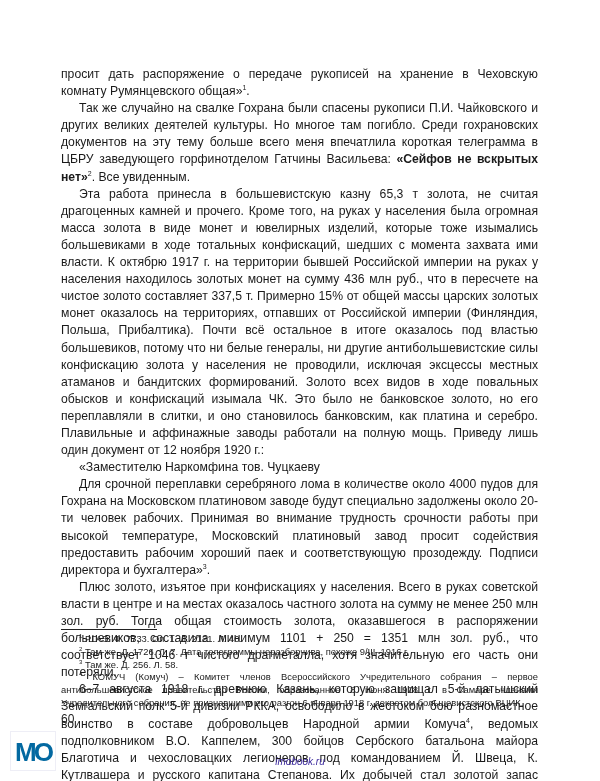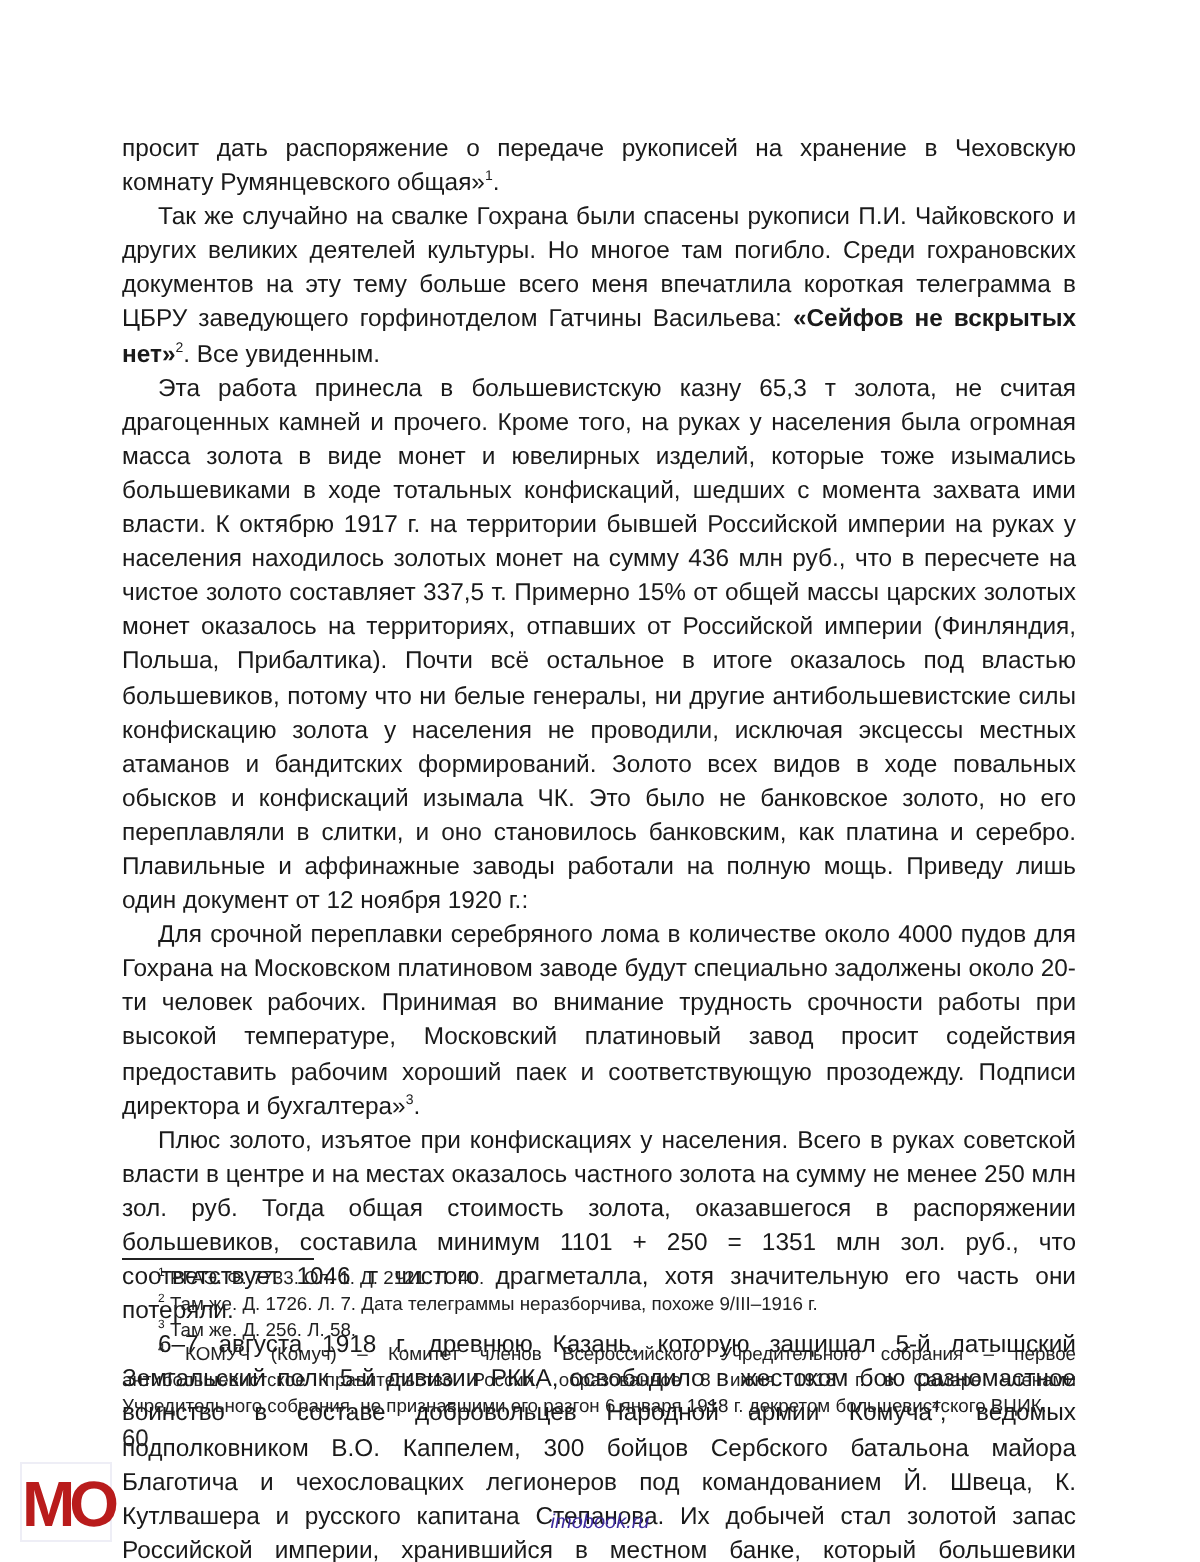--- a/index.html
+++ b/index.html
@@ -9,32 +9,33 @@
   .p { font-size:12.2px; line-height:17.1px; margin:0; text-align:justify; }
   .p.indent { text-indent:18px; }
   b { font-weight:bold; }
   sup { font-size:7px; line-height:0; vertical-align:super; }
   .rule { position:absolute; left:61px; top:629px; width:96px; height:1px; background:#222; }
   .notes { position:absolute; left:61px; top:633px; width:477px; }
   .fn { font-size:9.4px; line-height:12.8px; margin:0; text-indent:18px; text-align:justify; color:#222; }
   .fn sup { font-size:6px; }
   .pagenum { position:absolute; left:61px; top:712px; font-size:12px; color:#222;text-align:center; }
   .logo { position:absolute; left:10px; top:731px; width:46px; height:40px;
-          border:1px solid #eeeef6; box-sizing:border-box; color:#b91c1c;
-          font-weight:bold; font-size:32px; line-height:40px; text-align:center; letter-spacing:-3px; }
+          border:1px solid #eeeef6; box-sizing:border-box; color:#0369a1;
+          font-weight:bold; font-size:26px; line-height:40px; text-align:center; letter-spacing:-3px; }
   .site { position:absolute; left:0; width:600px; top:756px; text-align:center;
           font-size:10px; font-style:italic; color:#3d2a9e; }
 </style>
 </head>
 <body>
 
 <div class="page" id="body-text">
     <p class="p"><span>просит дать распоряжение о передаче рукописей на хранение в Чеховскую комнату Румянцевского общая»</span><sup>1</sup><span>.</span></p>
     <p class="p indent"><span>Так же случайно на свалке Гохрана были спасены рукописи П.И. Чайковского и других великих деятелей культуры. Но многое там погибло. Среди гохрановских документов на эту тему больше всего меня впечатлила короткая телеграмма в ЦБРУ заведующего горфинотделом Гатчины Васильева: </span><b>«Сейфов не вскрытых нет»</b><sup>2</sup><span>. Все увиденным.</span></p>
     <p class="p indent"><span>Эта работа принесла в большевистскую казну 65,3 т золота, не считая драгоценных камней и прочего. Кроме того, на руках у населения была огромная масса золота в виде монет и ювелирных изделий, которые тоже изымались большевиками в ходе тотальных конфискаций, шедших с момента захвата ими власти. К октябрю 1917 г. на территории бывшей Российской империи на руках у населения находилось золотых монет на сумму 436 млн руб., что в пересчете на чистое золото составляет 337,5 т. Примерно 15% от общей массы царских золотых монет оказалось на территориях, отпавших от Российской империи (Финляндия, Польша, Прибалтика). Почти всё остальное в итоге оказалось под властью большевиков, потому что ни белые генералы, ни другие антибольшевистские силы конфискацию золота у населения не проводили, исключая эксцессы местных атаманов и бандитских формирований. Золото всех видов в ходе повальных обысков и конфискаций изымала ЧК. Это было не банковское золото, но его переплавляли в слитки, и оно становилось банковским, как платина и серебро. Плавильные и аффинажные заводы работали на полную мощь. Приведу лишь один документ от 12 ноября 1920 г.:</span></p>
+    <p class="p indent"><span>«Заместителю Наркомфина тов. Чуцкаеву</span></p>
     <p class="p indent"><span>Для срочной переплавки серебряного лома в количестве около 4000 пудов для Гохрана на Московском платиновом заводе будут специально задолжены около 20-ти человек рабочих. Принимая во внимание трудность срочности работы при высокой температуре, Московский платиновый завод просит содействия предоставить рабочим хороший паек и соответствующую прозодежду. Подписи директора и бухгалтера»</span><sup>3</sup><span>.</span></p>
     <p class="p indent"><span>Плюс золото, изъятое при конфискациях у населения. Всего в руках советской власти в центре и на местах оказалось частного золота на сумму не менее 250 млн зол. руб. Тогда общая стоимость золота, оказавшегося в распоряжении большевиков, составила минимум 1101 + 250 = 1351 млн зол. руб., что соответствует 1046 т чистого драгметалла, хотя значительную его часть они потеряли.</span></p>
     <p class="p indent"><span>6–7 августа 1918 г. древнюю Казань, которую защищал 5-й латышский Земгальский полк 5-й дивизии РККА, освободило в жестоком бою разномастное воинство в составе добровольцев Народной армии Комуча</span><sup>4</sup><span>, ведомых подполковником В.О. Каппелем, 300 бойцов Сербского батальона майора Благотича и чехословацких легионеров под командованием Й. Швеца, К. Кутлвашера и русского капитана Степанова. Их добычей стал золотой запас Российской империи, хранившийся в местном банке, который большевики эвакуировать не успели, хотя 100 ящиков с золотом местные комиссары все же вывезли неизвестно куда. Потрясенный увиденным, Каппель телеграфировал своему начальнику полковнику С. Чечеку: «Трофеи не поддаются подсчету, захвачен золотой запас России</span></p>
   </div>
 <div class="rule"></div>
 <div class="notes" id="footnotes">
     <p class="fn"><sup>1</sup><span> РГАЭ. Ф. 7733. Оп. 1. Д. 2121. Л. 40.</span></p>
     <p class="fn"><sup>2</sup><span> Там же. Д. 1726. Л. 7. Дата телеграммы неразборчива, похоже 9/III–1916 г.</span></p>
     <p class="fn"><sup>3</sup><span> Там же. Д. 256. Л. 58.</span></p>
     <p class="fn"><sup>4</sup><span> КОМУЧ (Комуч) – Комитет членов Всероссийского Учредительного собрания – первое антибольшевистское правительство России, образованное 8 июня 1918 г. в Самаре членами Учредительного собрания, не признавшими его разгон 6 января 1918 г. декретом большевистского ВЦИК.</span></p>

